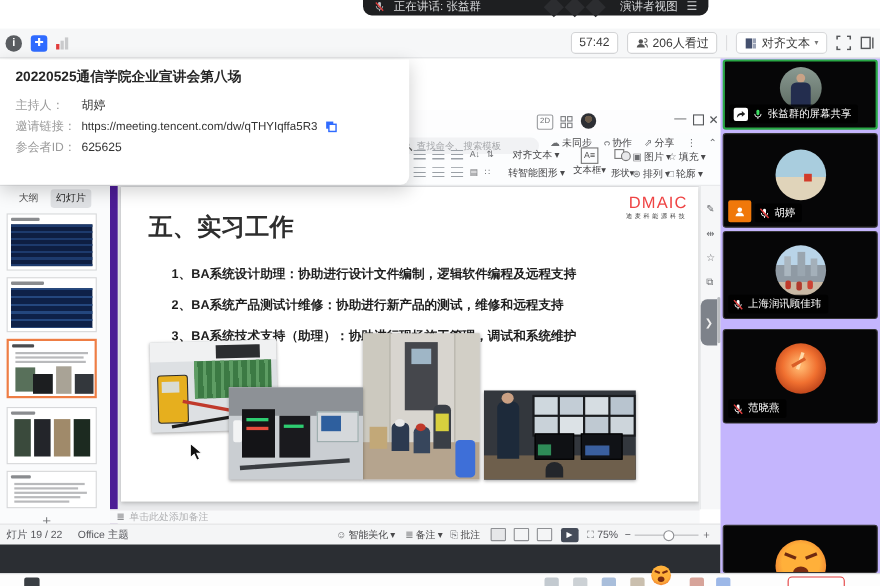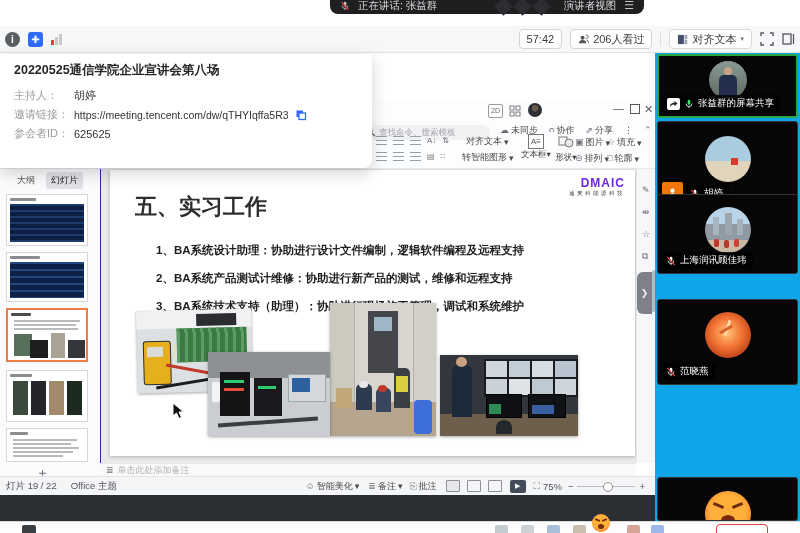--- a/index.html
+++ b/index.html
@@ -25,42 +25,42 @@
   
   .wps-titlebar{left:0;top:100px;width:655px;height:21px;background:#fdfdfe;z-index:10}
   .wps-ribbon{left:0;top:121px;width:655px;height:47px;background:#fcfdfe;border-bottom:1px solid #e7e8ea;z-index:10}
   .searchbox{position:absolute;left:360px;top:4px;width:118px;height:15px;background:#f1f2f4;border-radius:8px;
              display:flex;align-items:center;padding:0 6px;font-size:8.5px;color:#a4a6a9;gap:3px}
   .rlab{font-size:9px;color:#4a4a4c;display:flex;align-items:center;gap:2px}
   .gicon{color:#6d6f72;font-size:9px;line-height:1}
   .ribbon-biglabel{font-size:8.5px;color:#454547;text-align:center}
   .lineicon{width:11px;height:9px;background:repeating-linear-gradient(#9aa0a6 0 1px,transparent 1px 4px)}
   
-  .wps-panel{left:0;top:168px;width:100px;height:308px;background:#fafbfc;border-right:1px solid #4c1d95;z-index:5}
+  .wps-panel{left:0;top:168px;width:100px;height:308px;background:#fafbfc;border-right:7px solid #4c1d95;z-index:5}
   .tab{font-size:9px;color:#555;padding:2px 5px;border-radius:3px}
   .tab.active{background:#dfe1e4;color:#222}
   .thumb{position:absolute;left:6px;width:82px;background:#fff;border:1px solid #d6d7d9;box-sizing:border-box;overflow:hidden}
   .thumb.cur{border:2px solid #ee7d44}
   .tt{position:absolute;left:3px;top:3px;height:3px;background:#8a8c8f;border-radius:1px}
   .tl{position:absolute;left:6px;height:1.5px;background:#b9babc}
   
   .wps-canvas{left:100px;top:168px;width:536px;height:295px;background:#e9eaec;z-index:4}
   .slide{position:absolute;left:10px;top:2px;width:525px;height:286px;background:#fff;box-shadow:0 1px 4px rgba(0,0,0,.25)}
   .bullets div{font-size:11.5px;font-weight:bold;color:#1e1e1e;line-height:28px;white-space:nowrap}
   .photo{position:absolute;overflow:hidden;box-shadow:0 1px 3px rgba(0,0,0,.35)}
   
   .wps-rstrip{left:636px;top:168px;width:19px;height:295px;background:#f6f7f8;border-left:1px solid #e3e4e6;z-index:6}
   
   .wps-notes{left:100px;top:463px;width:536px;height:13px;background:#f8f9fa;border-top:1px solid #e5e6e8;z-index:6;
              display:flex;align-items:center;font-size:9px;color:#b0b1b3;gap:4px;padding-left:6px;box-sizing:border-box}
   .wps-status{left:0;top:476px;width:655px;height:19px;background:#f4f5f6;border-top:1px solid #e3e4e6;z-index:6;
               display:flex;align-items:center;font-size:9.5px;color:#54555a;padding:0 4px;box-sizing:border-box}
   .sico{width:12px;height:10px;border:1px solid #8e9094;border-radius:1px;margin:0 2px}
   
-  .sidebar{left:655px;top:52px;width:145px;height:469px;background:#0ea5e9;z-index:20}
+  .sidebar{left:655px;top:52px;width:145px;height:469px;background:#c4b5fd;z-index:20}
   .tile{position:absolute;left:2px;width:141px;background:#060607;border:1px solid #333;border-radius:3px;box-sizing:border-box;overflow:hidden}
   .tile.active{border:2px solid #28a745}
   .avatar{position:absolute;left:50%;transform:translateX(-50%);border-radius:50%;overflow:hidden}
   .tlabel{position:absolute;left:4px;bottom:4px;background:rgba(0,0,0,.78);border-radius:2px;display:flex;align-items:center;
           gap:4px;padding:2px 6px 2px 4px;color:#fff;font-size:9.5px;white-space:nowrap}
   .hostbadge{position:absolute;left:4px;bottom:4px;width:21px;height:20px;background:#f0780a;border-radius:2px;display:flex;align-items:center;justify-content:center}
   
   .dark-strip{left:0;top:495px;width:655px;height:26px;background:#2b2e33;z-index:15}
   .task-strip{left:0;top:521px;width:800px;height:12px;background:#fdfdfd;border-top:1px solid #d9dadc;z-index:70}
   .tbi{position:absolute;top:3px;height:12px;border-radius:2px}
@@ -261,21 +261,21 @@
       <div class="tl" style="top:18px;width:66px"></div>
       <div class="tl" style="top:22px;width:60px"></div>
       <div class="tl" style="top:26px;width:50px"></div>
     </div>
     <div class="abs" style="left:36px;top:296px;font-size:13px;color:#6b6d70">＋</div>
   </div>
 
   <div class="abs wps-canvas">
     <div class="slide">
       <div class="abs" style="right:10px;top:6px;text-align:right">
-        <div style="font-size:12px;font-weight:700;letter-spacing:1px;color:#6d28d9">DMAIC</div>
+        <div style="font-size:15px;font-weight:400;letter-spacing:1px;color:#ef4444">DMAIC</div>
         <div style="font-size:5.5px;letter-spacing:2.5px;color:#3a3a3a">迪麦科能源科技</div>
       </div>
       <div class="abs" style="left:25px;top:22px;font-size:22px;font-weight:bold;color:#2e2e2e">五、实习工作</div>
       <div class="abs bullets" style="left:46px;top:66px">
         <div>1、BA系统设计助理：协助进行设计文件编制，逻辑软件编程及远程支持</div>
         <div>2、BA系统产品测试计维修：协助进行新产品的测试，维修和远程支持</div>
         <div>3、BA系统技术支持（助理）：协助进行现场施工管理，调试和系统维护</div>
       </div>
 
       <div class="photo" style="left:27px;top:140px;width:115px;height:82px;background:#dde0e3;transform:rotate(-1.5deg)">
@@ -436,21 +436,21 @@
         <svg width="10" height="12" viewBox="0 0 12 12">
             <rect x="4.4" y="1" width="3.2" height="6" rx="1.6" fill="#fff"></rect>
             <path d="M2.5 5.5a3.5 3.5 0 0 0 7 0" stroke="#fff" fill="none"></path>
             <line x1="6" y1="9" x2="6" y2="11" stroke="#fff"></line>
             <line x1="1.5" y1="1" x2="10.5" y2="11" stroke="#e23c3c" stroke-width="1.6"></line>
           </svg>
         <span>胡婷</span>
       </div>
     </div>
 
-    <div class="tile" style="top:142px;height:80px">
+    <div class="tile" style="top:158px;height:80px">
       <div class="avatar" style="top:12px;width:46px;height:46px;background:linear-gradient(#b9d4e8 38%,#8f9aa4 38% 72%,#c9b9a5 72%)">
         <div style="position:absolute;left:8px;top:10px;width:6px;height:18px;background:#aab6bf"></div>
         <div style="position:absolute;left:20px;top:6px;width:7px;height:22px;background:#9aa6b0"></div>
         <div style="position:absolute;left:32px;top:12px;width:6px;height:16px;background:#a4b0ba"></div>
         <div style="position:absolute;left:9px;top:32px;width:5px;height:8px;background:#c0392b;border-radius:2px"></div>
         <div style="position:absolute;left:19px;top:33px;width:5px;height:8px;background:#b03a2e;border-radius:2px"></div>
         <div style="position:absolute;left:29px;top:32px;width:5px;height:8px;background:#cb4335;border-radius:2px"></div>
       </div>
       <div class="tlabel">
         <svg width="10" height="12" viewBox="0 0 12 12">

